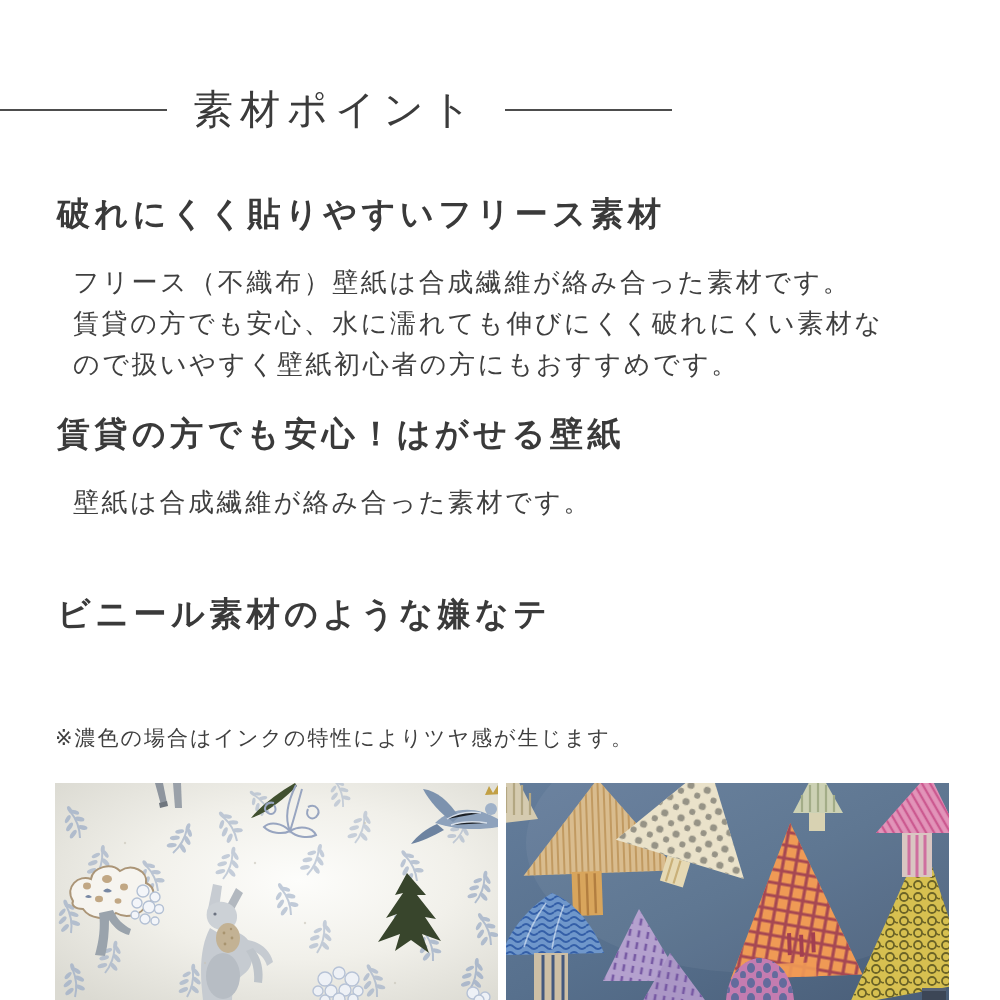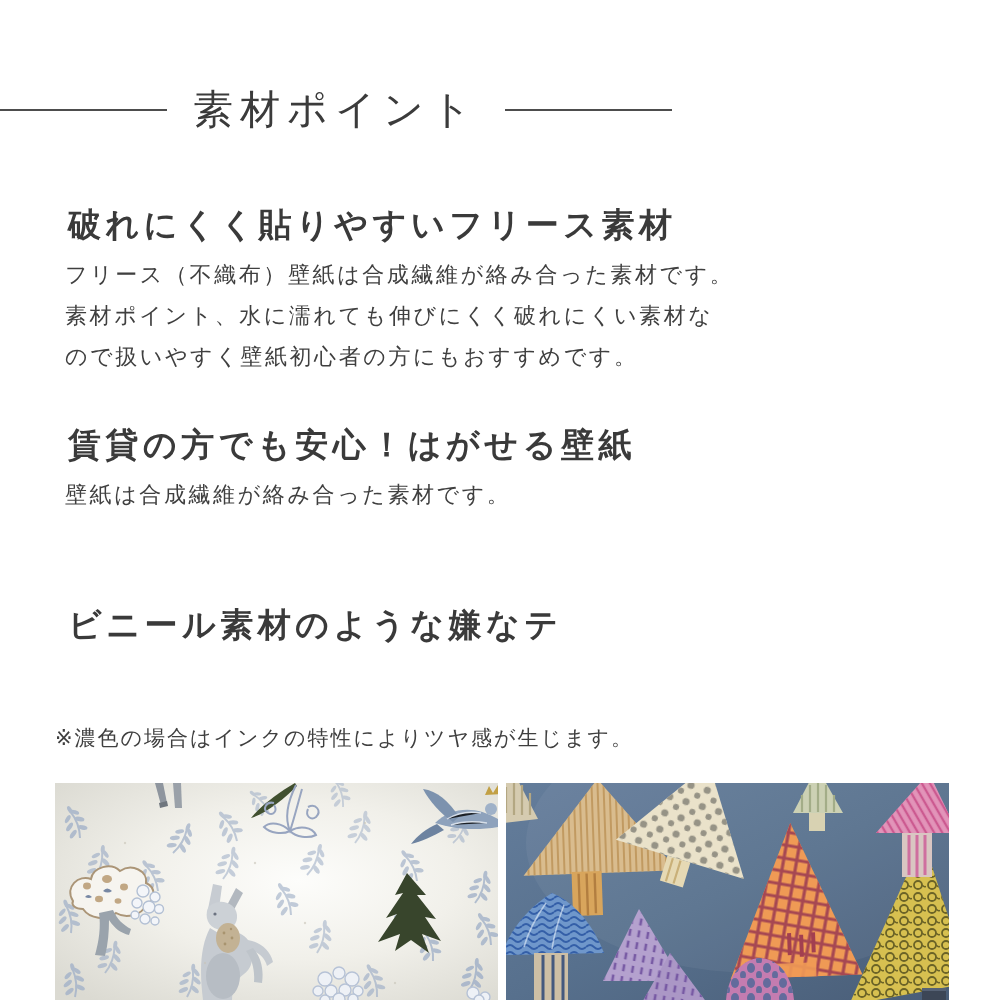--- a/index.html
+++ b/index.html
@@ -14,30 +14,30 @@
   .title-row{
     position:absolute;top:82px;left:0;right:0;
     display:flex;align-items:center;gap:26px;
   }
   .title-row .line{width:167px;height:2px;background:#4d4d4d;}
   .page-title{
     font-size:40px;font-weight:500;letter-spacing:7px;color:#3b3b3b;
     white-space:nowrap;
   }
   h2.section-heading{
-    position:absolute;left:57px;margin:11px;
+    position:absolute;left:57px;margin:0;
     font-size:33px;font-weight:700;letter-spacing:4.5px;color:#3a3a3a;
     white-space:nowrap;
   }
   #heading-1{top:192px}
   #heading-2{top:412px}
   #heading-3{top:592px}
   .para{
-    position:absolute;left:57px;margin:8px;
-    font-size:22px;letter-spacing:2.6px;line-height:41px;color:#3f3f3f;
+    position:absolute;left:57px;margin:16px;
+    font-size:26px;letter-spacing:2.6px;line-height:41px;color:#3f3f3f;
     white-space:nowrap;
     font-family:Liberation Serif, serif;
   }
   #para-1{top:246px}
   #para-2{top:466px}
   #para-3{top:644px}
   .note{
     position:absolute;left:55px;top:724px;margin:0;
     font-size:21px;letter-spacing:2px;color:#3f3f3f;white-space:nowrap;
   }
@@ -53,21 +53,21 @@
 
 <div class="title-row">
   <span class="line"></span>
   <span class="page-title">素材ポイント</span>
   <span class="line"></span>
 </div>
 
 <h2 class="section-heading" id="heading-1">破れにくく貼りやすいフリース素材</h2>
 <div class="para" id="para-1">
   <div>フリース（不織布）壁紙は合成繊維が絡み合った素材です。</div>
-  <div>素材ポイント、水に濡れても伸びにくく破れにくい素材な</div>
+  <div>賃貸の方でも安心、水に濡れても伸びにくく破れにくい素材な</div>
   <div>ので扱いやすく壁紙初心者の方にもおすすめです。</div>
 </div>
 
 <h2 class="section-heading" id="heading-2">賃貸の方でも安心！はがせる壁紙</h2>
 <div class="para" id="para-2">
   <div>壁紙は合成繊維が絡み合った素材です。</div>
 </div>
 
 <h2 class="section-heading" id="heading-3">ビニール素材のような嫌なテ</h2>
 <div class="para" id="para-3">

